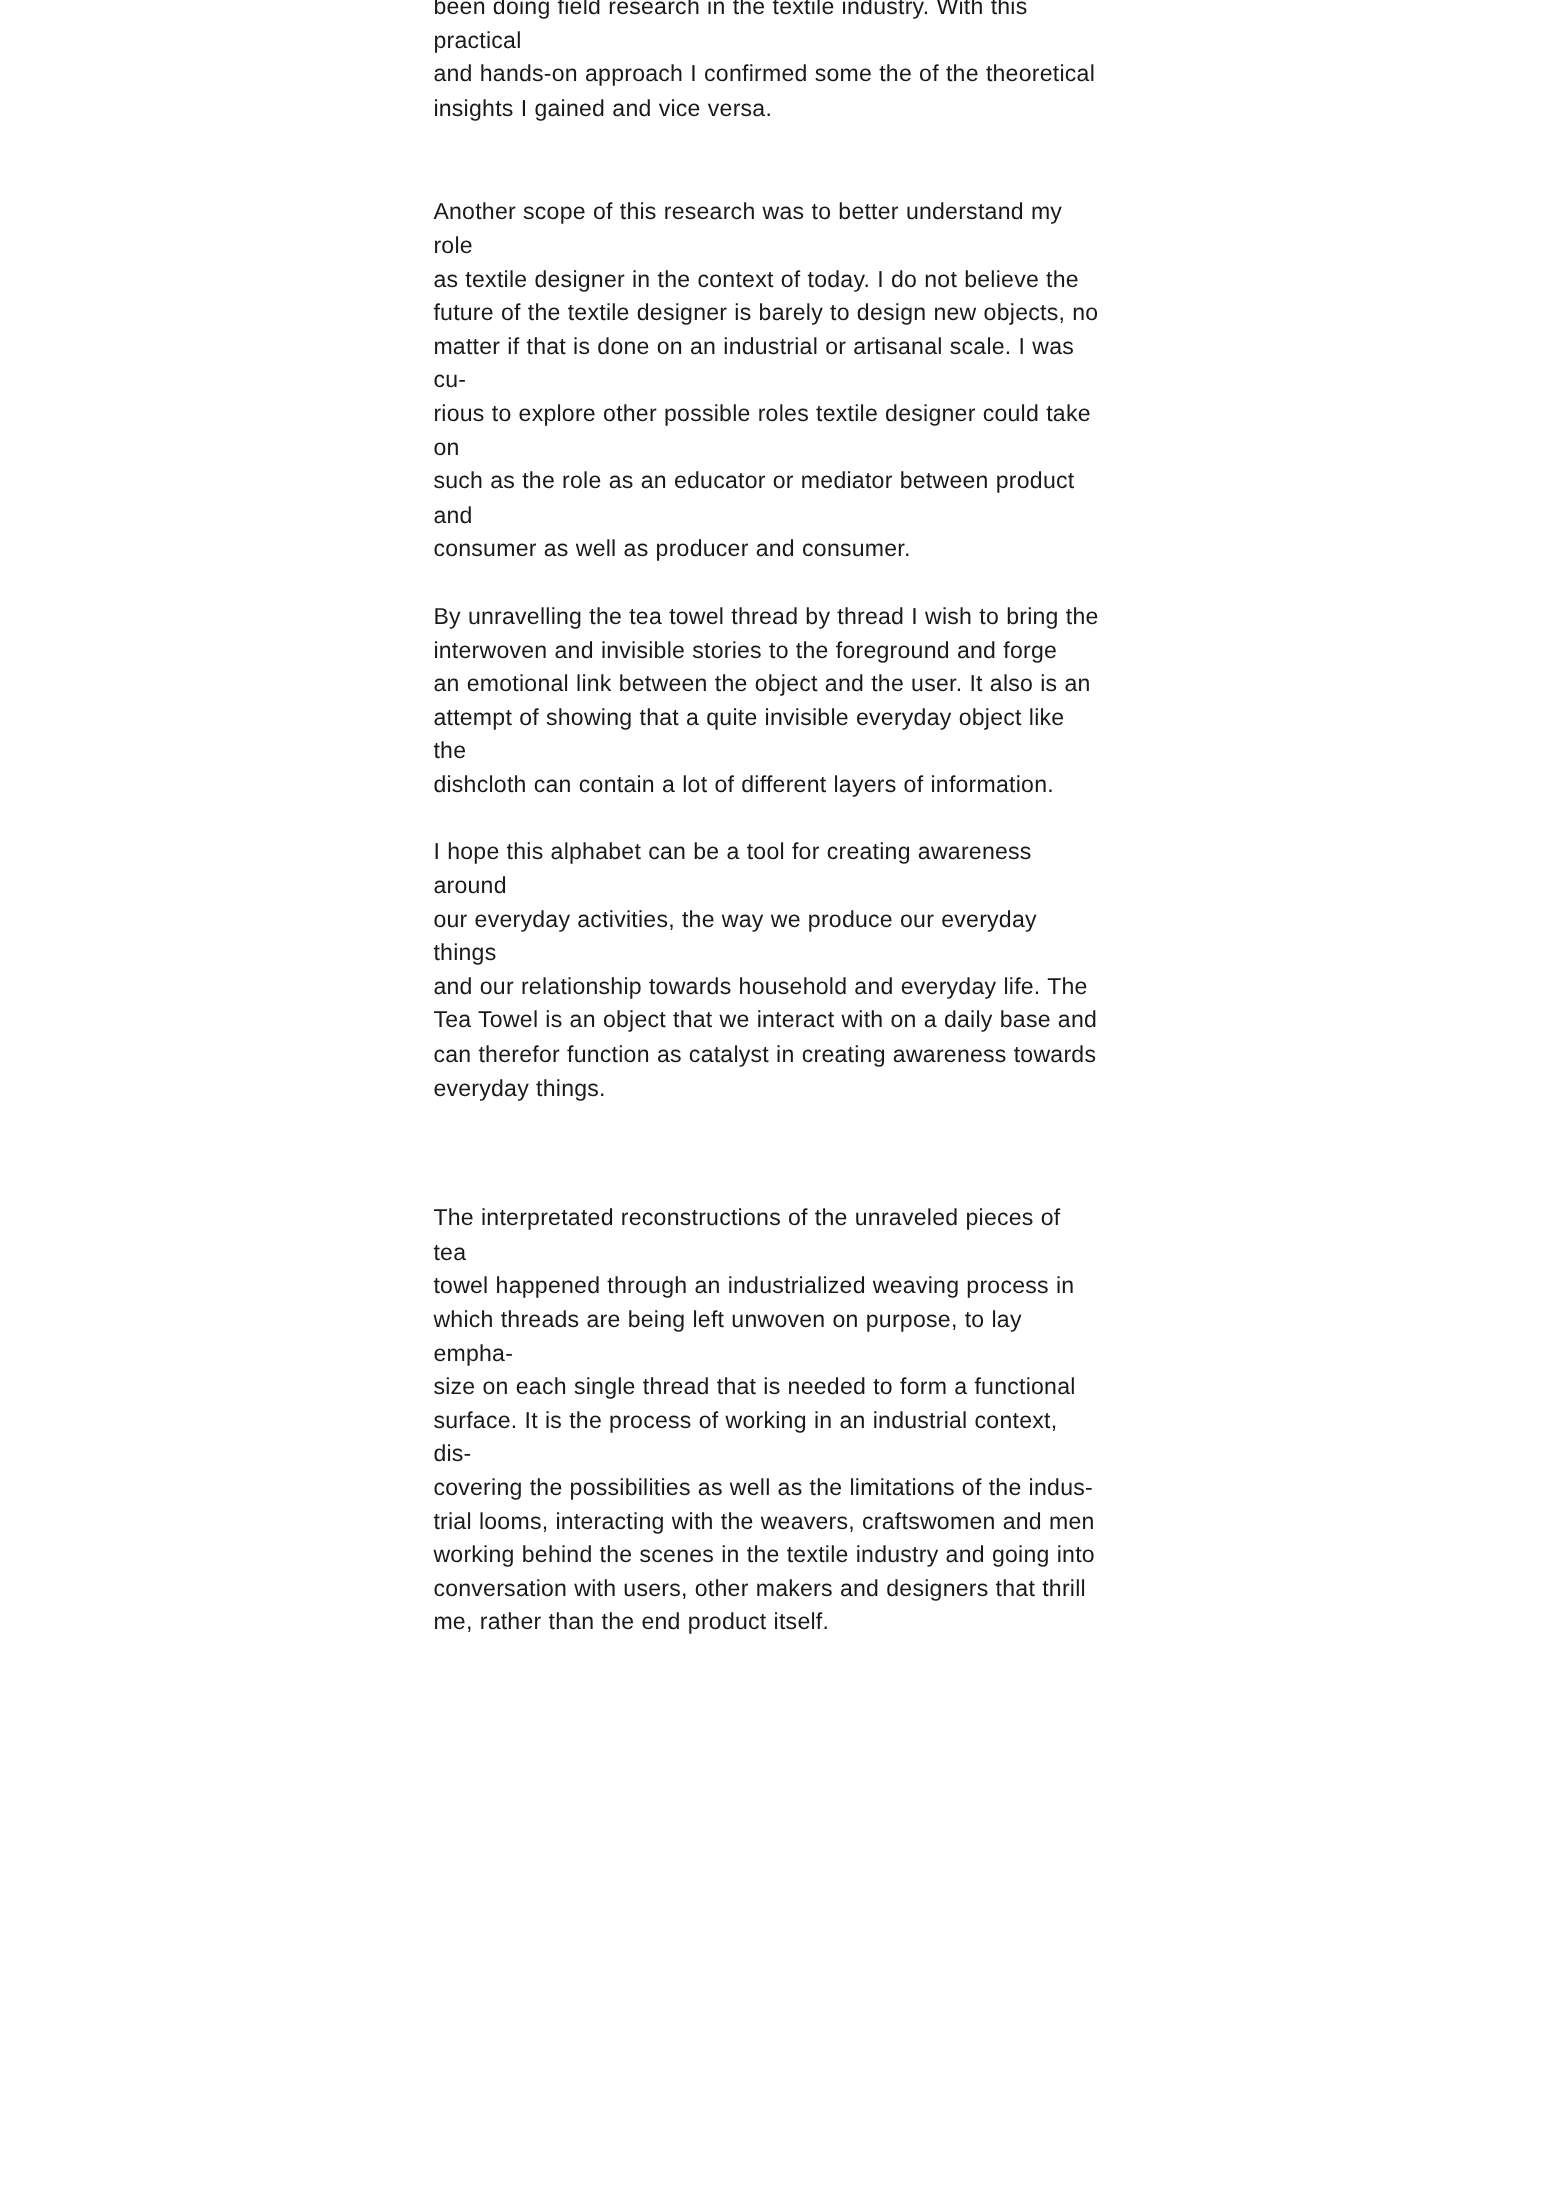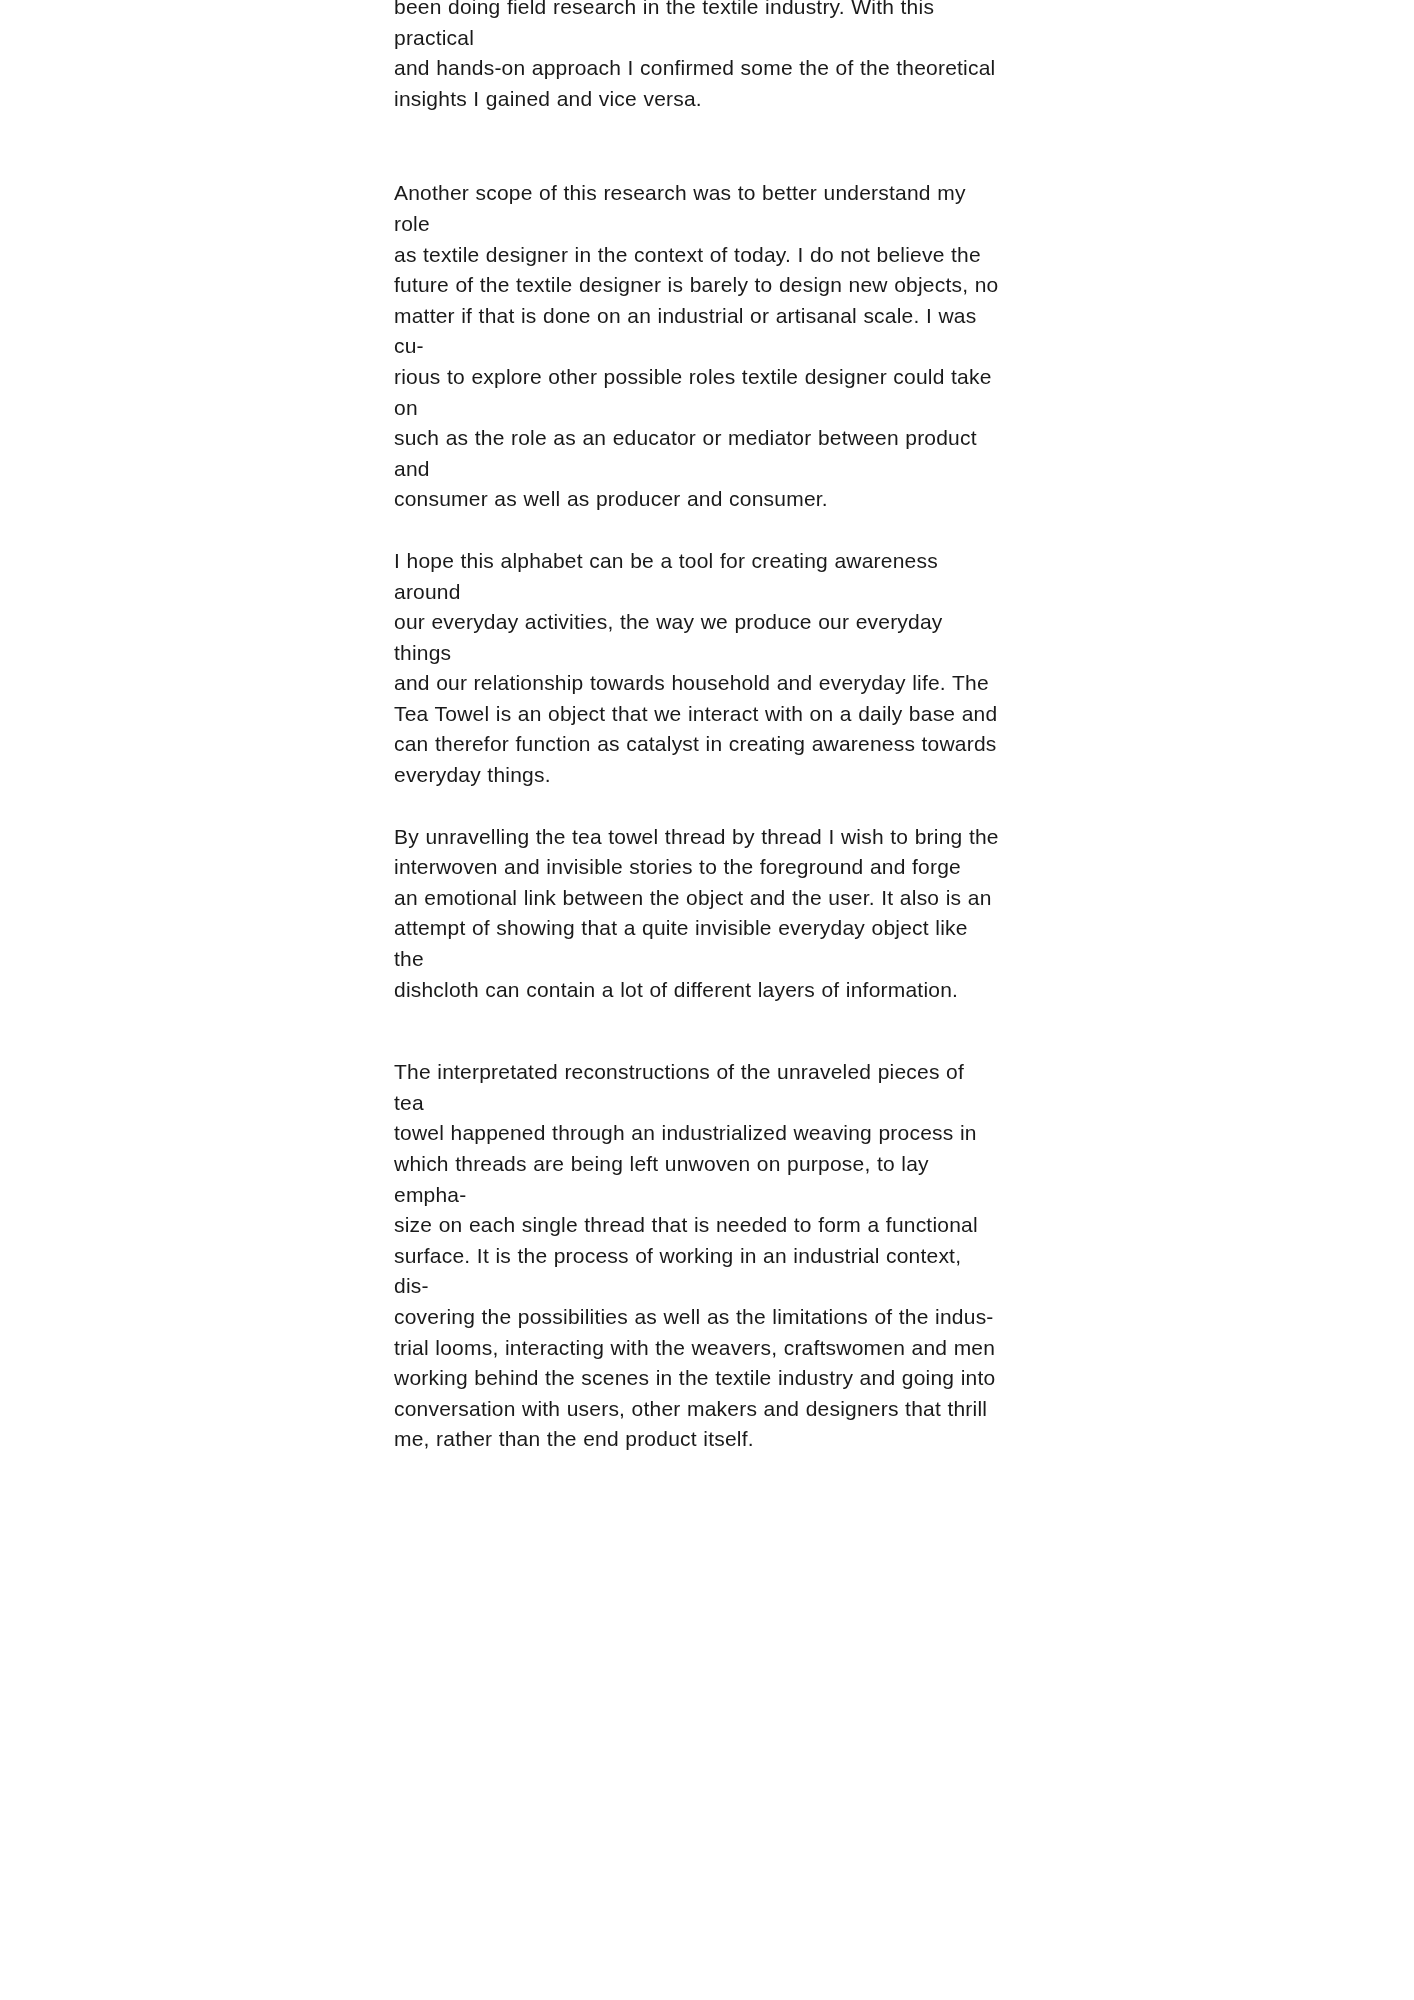--- a/index.html
+++ b/index.html
@@ -39,21 +39,21 @@
     color: #1a1a1a;
     white-space: pre-line;
     text-align: left;
     word-spacing: 0.02em;
   }
 
   
   .gap-clip     { margin-top: -8px; }
   .gap-large    { margin-top: 64px; }
   .gap-medium   { margin-top: 31px; }
-  .gap-xlarge   { margin-top: 52px; }
+  .gap-xlarge   { margin-top: 88px; }
 
   .spacer-bottom { height: 600px; }
 </style>
 </head>
 <body style="color: rgb(26, 26, 26);">
 
 <div id="page" style="background: rgb(255, 255, 255);">
 
   <div id="text-column">
 
@@ -62,32 +62,32 @@
 insights I gained and vice versa.</p>
 
     <p class="para gap-large">Another scope of this research was to better understand my role
 as textile designer in the context of today. I do not believe the
 future of the textile designer is barely to design new objects, no
 matter if that is done on an industrial or artisanal scale. I was cu-
 rious to explore other possible roles textile designer could take on
 such as the role as an educator or mediator between product and
 consumer as well as producer and consumer.</p>
 
+    <p class="para gap-medium">By unravelling the tea towel thread by thread I wish to bring the
+interwoven and invisible stories to the foreground and forge
+an emotional link between the object and the user. It also is an
+attempt of showing that a quite invisible everyday object like the
+dishcloth can contain a lot of different layers of information.</p>
+
     <p class="para gap-medium">I hope this alphabet can be a tool for creating awareness around
 our everyday activities, the way we produce our everyday things
 and our relationship towards household and everyday life. The
 Tea Towel is an object that we interact with on a daily base and
 can therefor function as catalyst in creating awareness towards
 everyday things.</p>
-
-    <p class="para gap-medium">By unravelling the tea towel thread by thread I wish to bring the
-interwoven and invisible stories to the foreground and forge
-an emotional link between the object and the user. It also is an
-attempt of showing that a quite invisible everyday object like the
-dishcloth can contain a lot of different layers of information.</p>
 
     <p class="para gap-xlarge">The interpretated reconstructions of the unraveled pieces of tea
 towel happened through an industrialized weaving process in
 which threads are being left unwoven on purpose, to lay empha-
 size on each single thread that is needed to form a functional
 surface. It is the process of working in an industrial context, dis-
 covering the possibilities as well as the limitations of the indus-
 trial looms, interacting with the weavers, craftswomen and men
 working behind the scenes in the textile industry and going into
 conversation with users, other makers and designers that thrill

